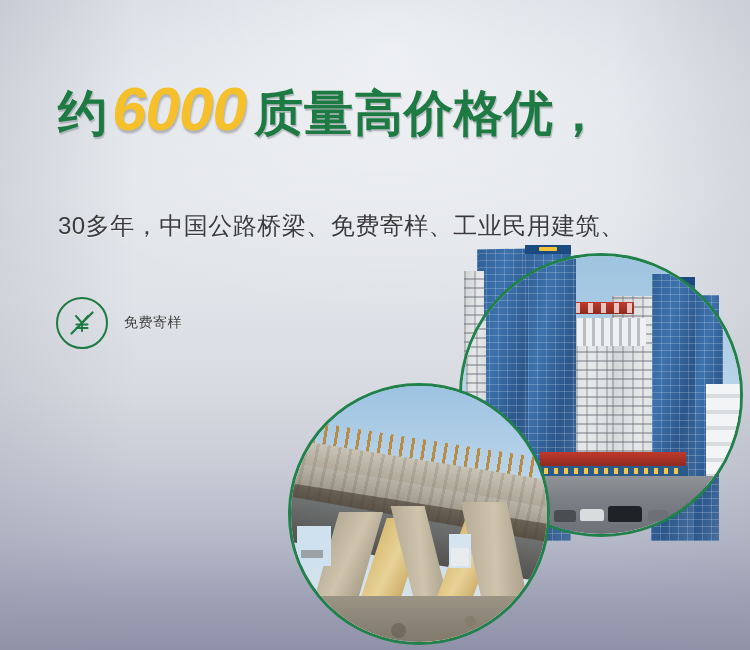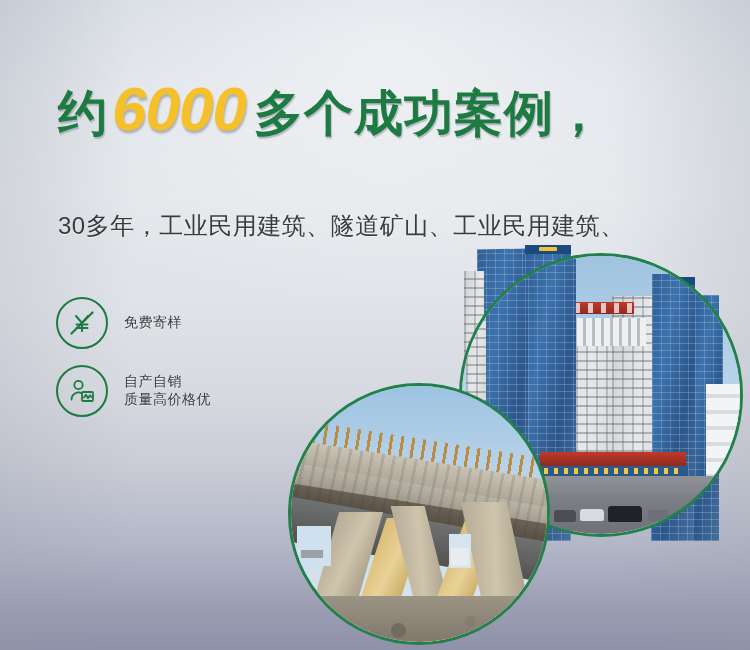--- a/index.html
+++ b/index.html
@@ -254,56 +254,42 @@
     <div style="position:absolute;left:158px;top:148px;width:22px;height:34px;background:#d6e4ef;"></div>
     <div style="position:absolute;left:160px;top:162px;width:18px;height:18px;background:#e8ecef;border-radius:2px;"></div>
 
     <div class="rubble"></div>
   </div>
 
   <div class="headline">
     <div class="hl-line1">
       <span class="hl-zh">约</span>
       <span class="hl-num">6000</span>
-      <span class="hl-zh">多个成功案例，</span>
+      <span class="hl-zh">质量高价格优，</span>
     </div>
   </div>
 
   <div class="subtitle">
-    <div>30多年，工业民用建筑、隧道矿山、工业民用建筑、</div>
+    <div>30多年，中国公路桥梁、免费寄样、工业民用建筑、</div>
   </div>
 
   <div class="features">
 
     <div class="feature">
       <span class="fi-circle">
         <svg width="30" height="30" viewBox="0 0 30 30" fill="none" stroke="#1d7a42" stroke-width="2" stroke-linecap="round">
           <path d="M9 8 L15 15 L21 8"></path>
           <path d="M15 15 L15 23"></path>
           <path d="M9.5 16.5 L20.5 16.5"></path>
           <path d="M9.5 20 L20.5 20"></path>
           <path d="M4.5 25.5 L25.5 4.5" stroke-width="2.2"></path>
         </svg>
       </span>
       <span class="f-label">
         <span>免费寄样</span>
       </span>
     </div>
 
 
-    <div class="feature two-line">
-      <span class="fi-circle">
-        <svg width="32" height="32" viewBox="0 0 32 32" fill="none" stroke="#1d7a42" stroke-width="1.8" stroke-linecap="round" stroke-linejoin="round">
-          <circle cx="12.5" cy="10" r="4.2"></circle>
-          <path d="M5.5 24.5 a7 7 0 0 1 10.5 -6.1"></path>
-          <rect x="16" y="17" width="11" height="9" rx="1"></rect>
-          <path d="M18 22.5 L20 19.8 L22 23.2 L24 20.2 L25.2 22"></path>
-        </svg>
-      </span>
-      <span class="f-label">
-        <span>自产自销</span><br>
-        <span>质量高价格优</span>
-      </span>
-    </div>
 
 
   </div>
 </div>
 
 </body></html>

